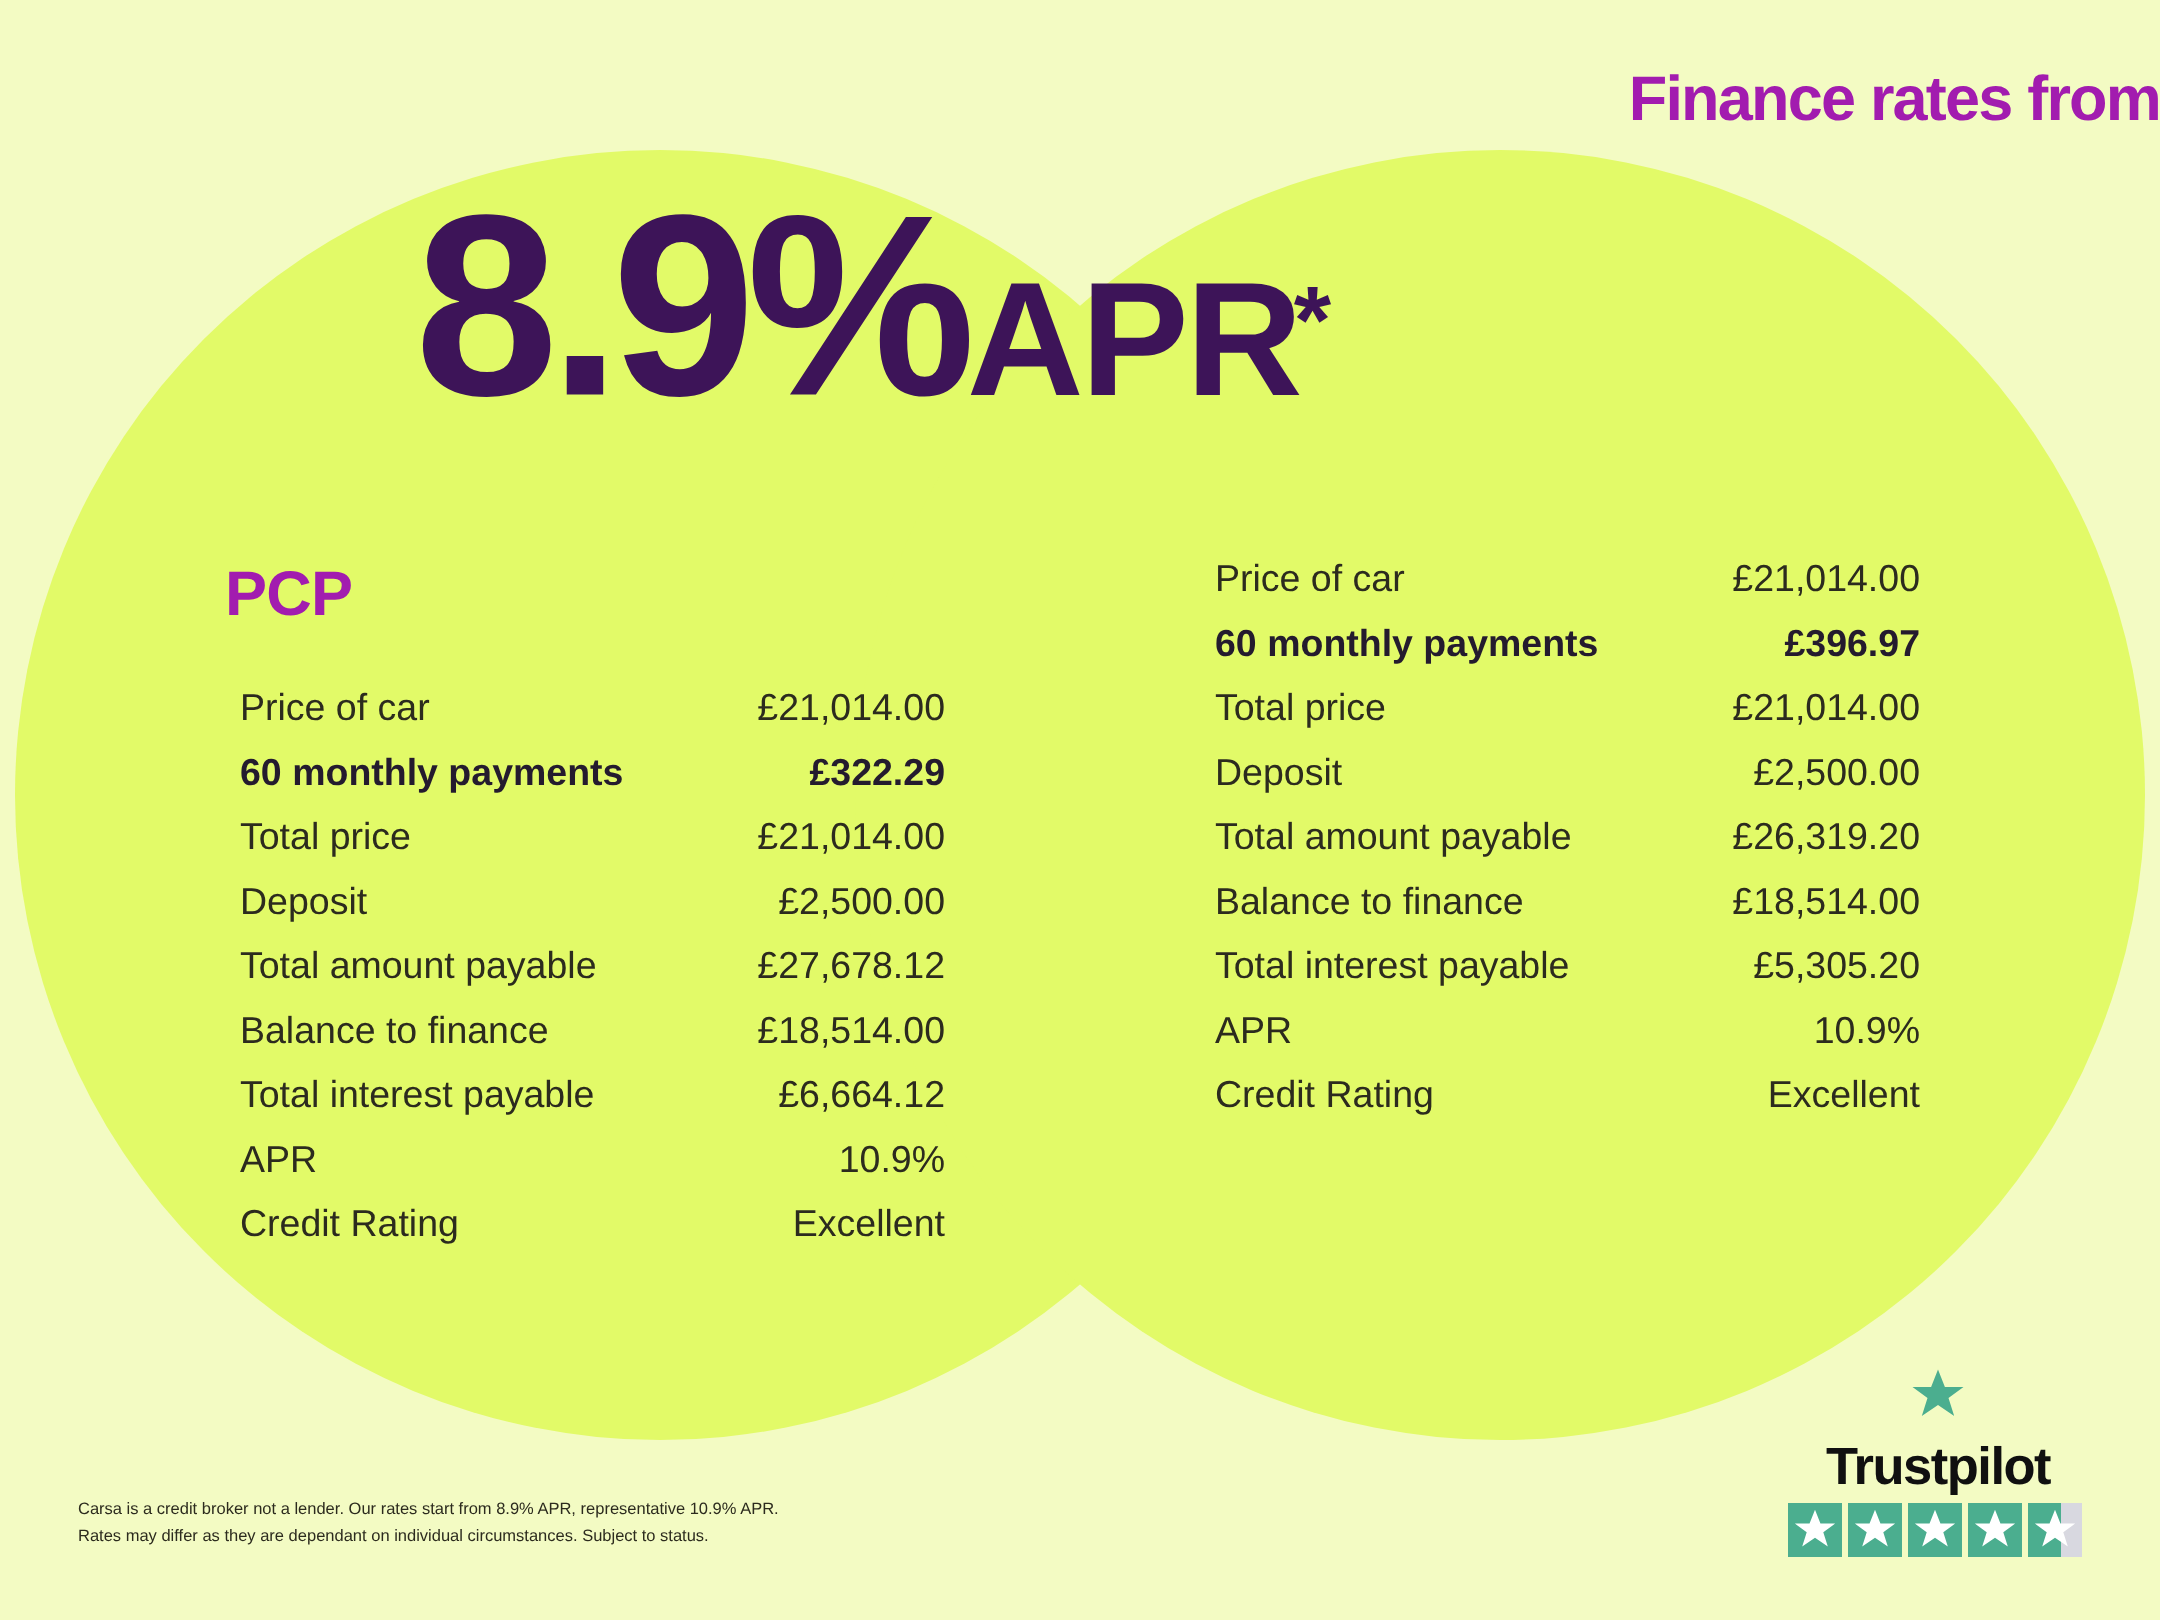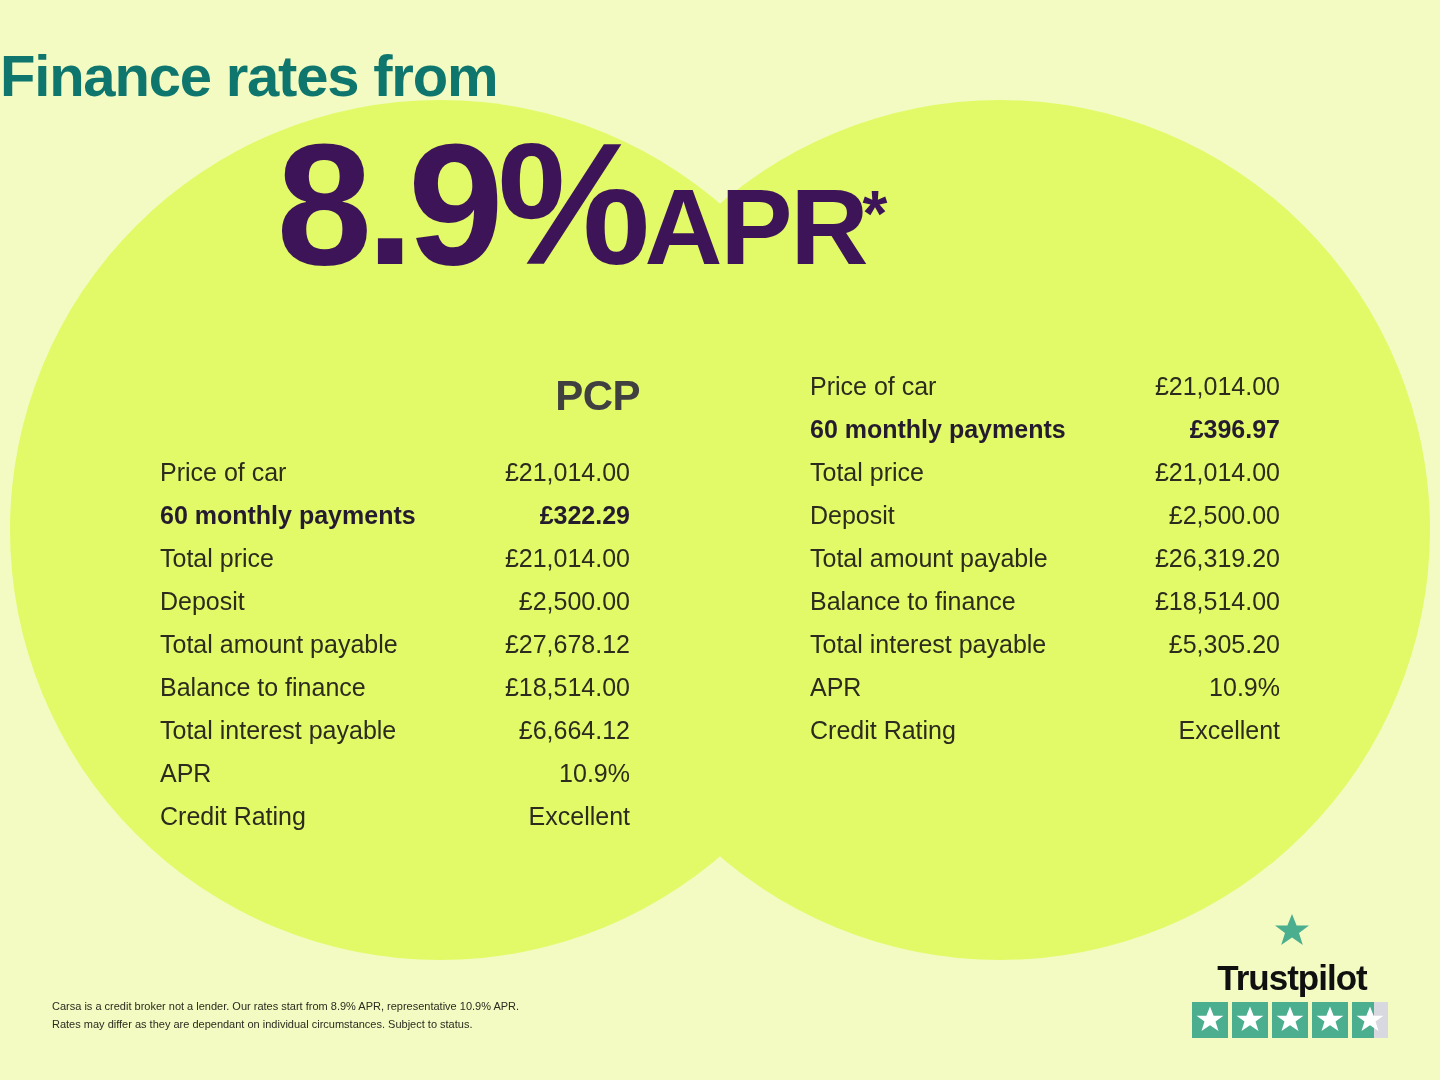--- a/index.html
+++ b/index.html
@@ -26,23 +26,23 @@
   }
   .blob-left  { left:  10px; top:100px; width:860px; height:860px; }
   .blob-right { left: 570px; top:100px; width:860px; height:860px; }
 
   
   #content { position:absolute; inset:0; }
 
   .headline {
     position:absolute;
     top:42px; left:0; width:1440px;
-    text-align:left;
-    color:#0f766e;
-    font-size:58px;
+    text-align:right;
+    color:#a21caf;
+    font-size:42px;
     font-weight:bold;
     letter-spacing:-1.2px;
   }
 
   .bigrate {
     position:absolute;
     top:118px; left:0; width:1168px;
     text-align:center;
     color:#3D1458;
     line-height:1;
@@ -73,22 +73,22 @@
   .columns {
     position:absolute;
     top:372px; left:0; width:1440px;
     display:flex;
     justify-content:center;
     gap:160px;
   }
   .col { width:490px; }
 
   .col-title {
-    text-align:right;
-    color:#404040;
+    text-align:left;
+    color:#a21caf;
     font-size:42px;
     font-weight:bold;
     letter-spacing:-0.5px;
     margin-bottom:38px;
   }
 
   .rows { display:flex; flex-direction:column; }
 
   .row {
     display:flex;

